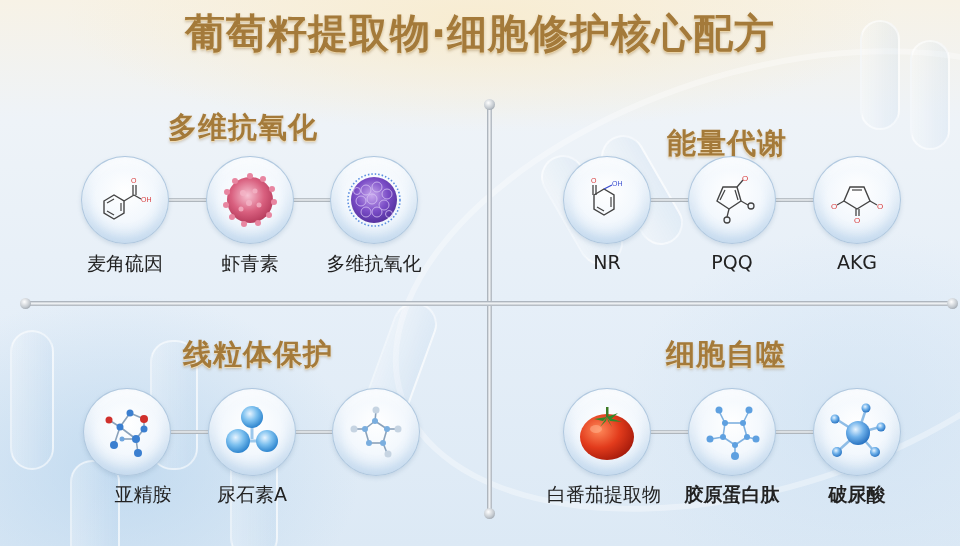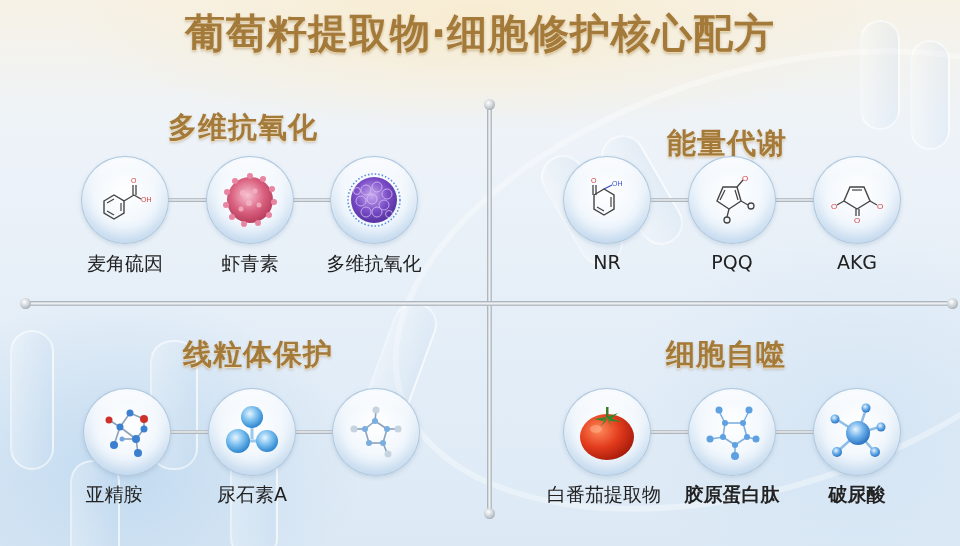--- a/index.html
+++ b/index.html
@@ -274,21 +274,21 @@
           <circle cx="24" cy="32" r="3"></circle>
       </g>
       <g fill="#c6d4e2">
         <circle cx="35" cy="13" r="3.5"></circle>
           <circle cx="13" cy="32" r="3.5"></circle>
         <circle cx="57" cy="32" r="3.5"></circle>
           <circle cx="47" cy="57" r="3.5"></circle>
       </g>
     </svg>
   </div>
-  <div class="label" style="left:114px;top:482px;">亚精胺</div>
+  <div class="label" style="left:143px;top:482px;">亚精胺</div>
   <div class="label" style="left:252px;top:482px;">尿石素A</div>
 </section>
 
 <section>
   <div class="sec-title" style="left:666px;top:335px;">细胞自噬</div>
   <div class="connector" style="left:648px;top:430px;width:45px;"></div>
   <div class="connector" style="left:773px;top:430px;width:45px;"></div>
 
   <div class="bubble" style="left:563px;top:388px;">
     <svg viewBox="0 0 70 70">

